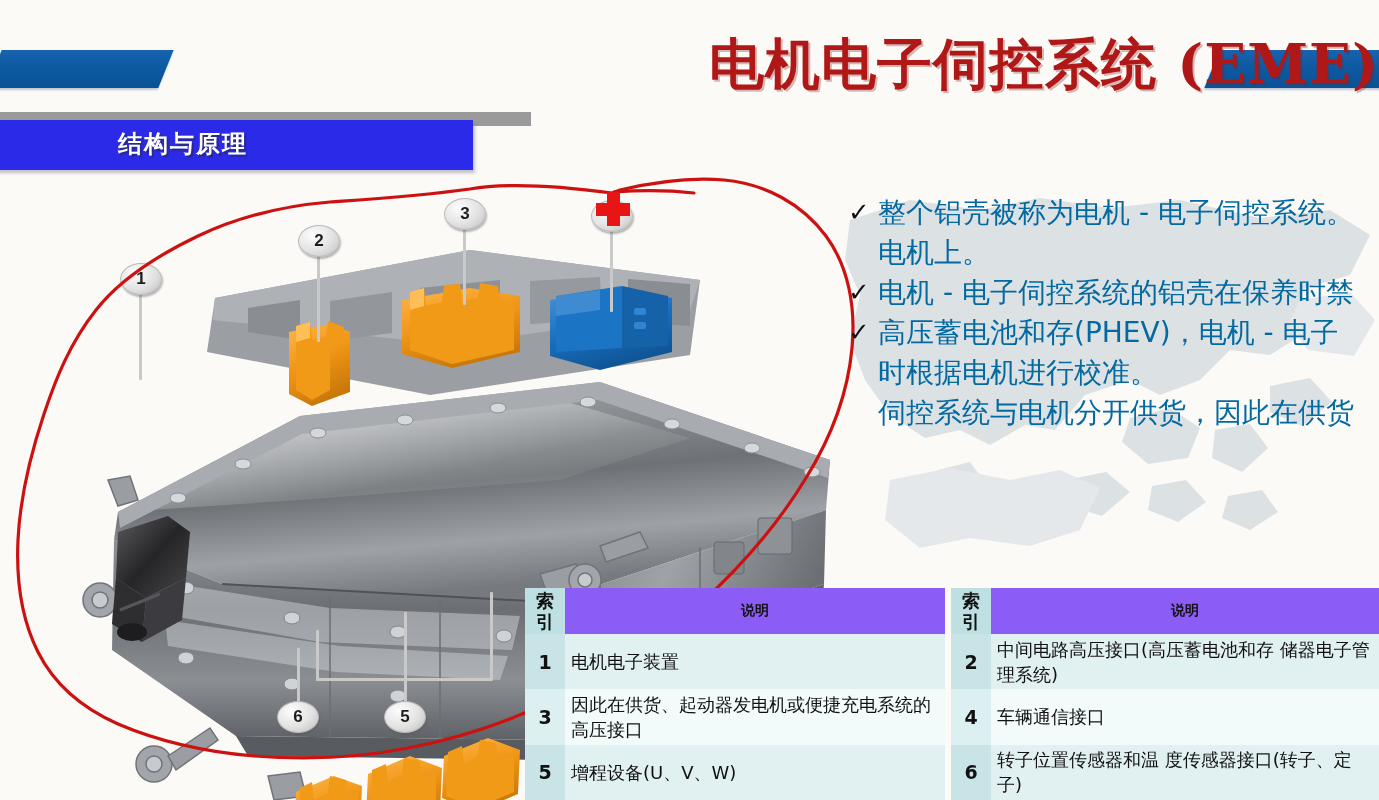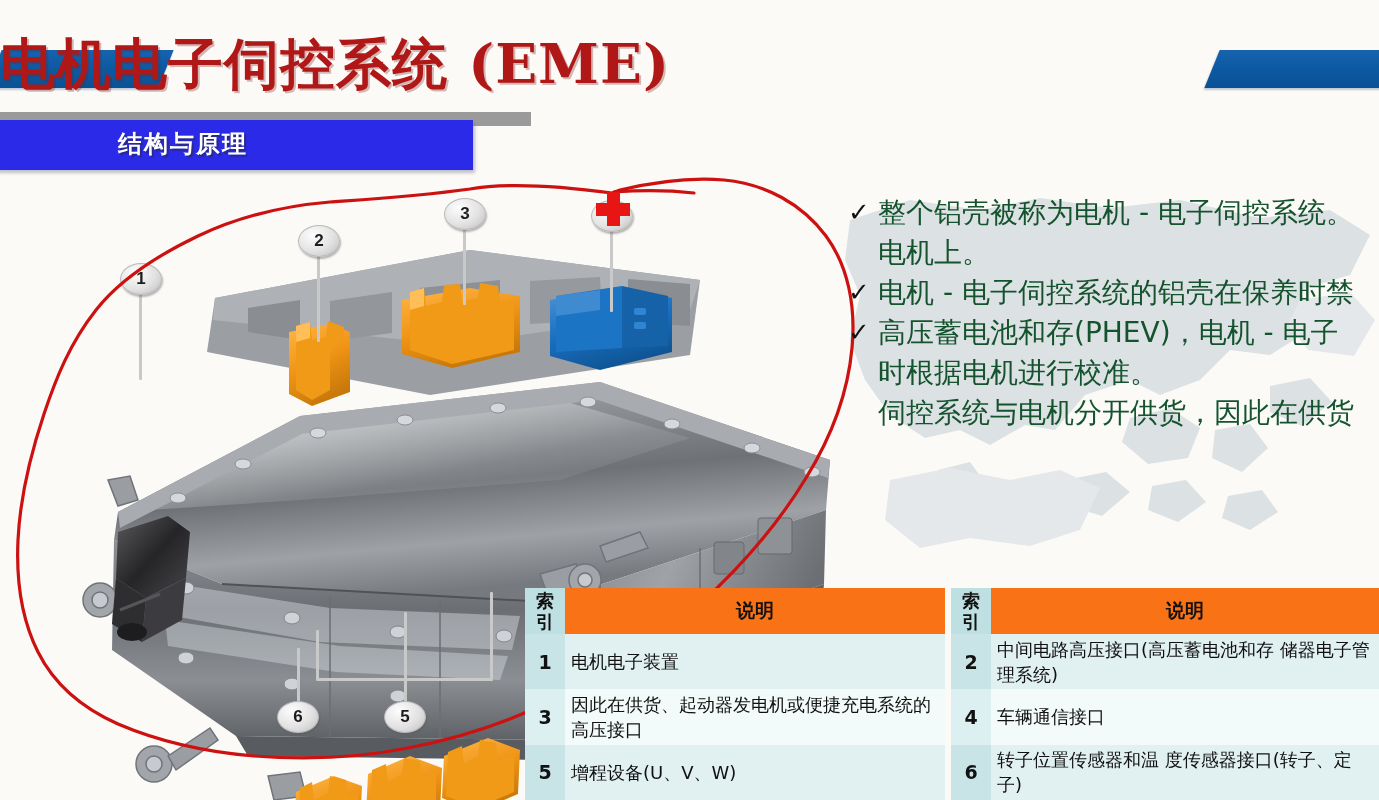--- a/index.html
+++ b/index.html
@@ -21,21 +21,21 @@
     transform:skewX(-22deg);
     box-shadow:0 2px 2px rgba(120,140,170,.45);
   }
   .bar-right{
     position:absolute;left:1212px;top:50px;width:190px;height:38px;
     background:linear-gradient(180deg,#1763ad 0%,#0d5aa3 45%,#0a5196 100%);
     transform:skewX(-22deg);
     box-shadow:0 2px 2px rgba(120,140,170,.45);
   }
   .title{
-    position:absolute;left:0;top:28px;width:1379px;text-align:left;
+    position:absolute;left:0;top:28px;width:1379px;text-align:right;
     font-size:55px;font-weight:bold;letter-spacing:1px;
     color:#b01717;
     font-family:"DejaVu Serif","Liberation Serif",serif;
     text-shadow:2px 2px 0 rgba(120,30,30,.30);
     white-space:nowrap;
   }
 
   .subtitle-shadow{
     position:absolute;left:-4px;top:112px;width:535px;height:14px;
     background:#9a9a9a;
@@ -57,21 +57,21 @@
   .bullets{position:absolute;left:848px;top:193px;width:532px;}
   .bullet{display:flex;align-items:flex-start;margin-bottom:1px;}
   .chk{
     width:30px;flex:0 0 30px;
     font-size:26px;line-height:38px;color:#111;
     font-family:"DejaVu Sans",sans-serif;
   }
   .chk.blank{visibility:hidden;}
   .btxt{
     flex:1;
-    font-size:28px;line-height:39px;color:#14532d;
+    font-size:28px;line-height:39px;color:#0369a1;
     font-family:"DejaVu Sans","Liberation Sans",sans-serif;
     letter-spacing:0px;
   }
 
   
   .device{position:absolute;left:0px;top:180px;width:880px;height:620px;}
 
   
   .callout{
     position:absolute;width:40px;height:30px;border-radius:50%;
@@ -101,21 +101,21 @@
     font-size:17px;color:#111;
     border-collapse:collapse;
     table-layout:fixed;
   }
   .tbl td,.tbl th{
     vertical-align:middle;
     padding:2px 6px;
     border:0;
   }
   .hdr-idx{background:#bfe0e2;text-align:center;font-weight:bold;font-size:18px;line-height:21px;width:40px;}
-  .hdr-desc{background:#f97316;text-align:center;font-weight:bold;font-size:19px;}
+  .hdr-desc{background:#8b5cf6;text-align:center;font-weight:bold;font-size:14px;}
   .c-idx{text-align:center;font-weight:bold;font-size:19px;width:40px;}
   .c-desc{text-align:left;font-size:18px;line-height:25px;}
   .rowA .c-idx{background:#c8e4e6;}
   .rowA .c-desc{background:#e1f0f1;}
   .rowB .c-idx{background:#dcf0f1;}
   .rowB .c-desc{background:#f2fafa;}
   .gap{width:6px;background:#fbfaf7;padding:0;}
 </style>
 </head>
 <body>

